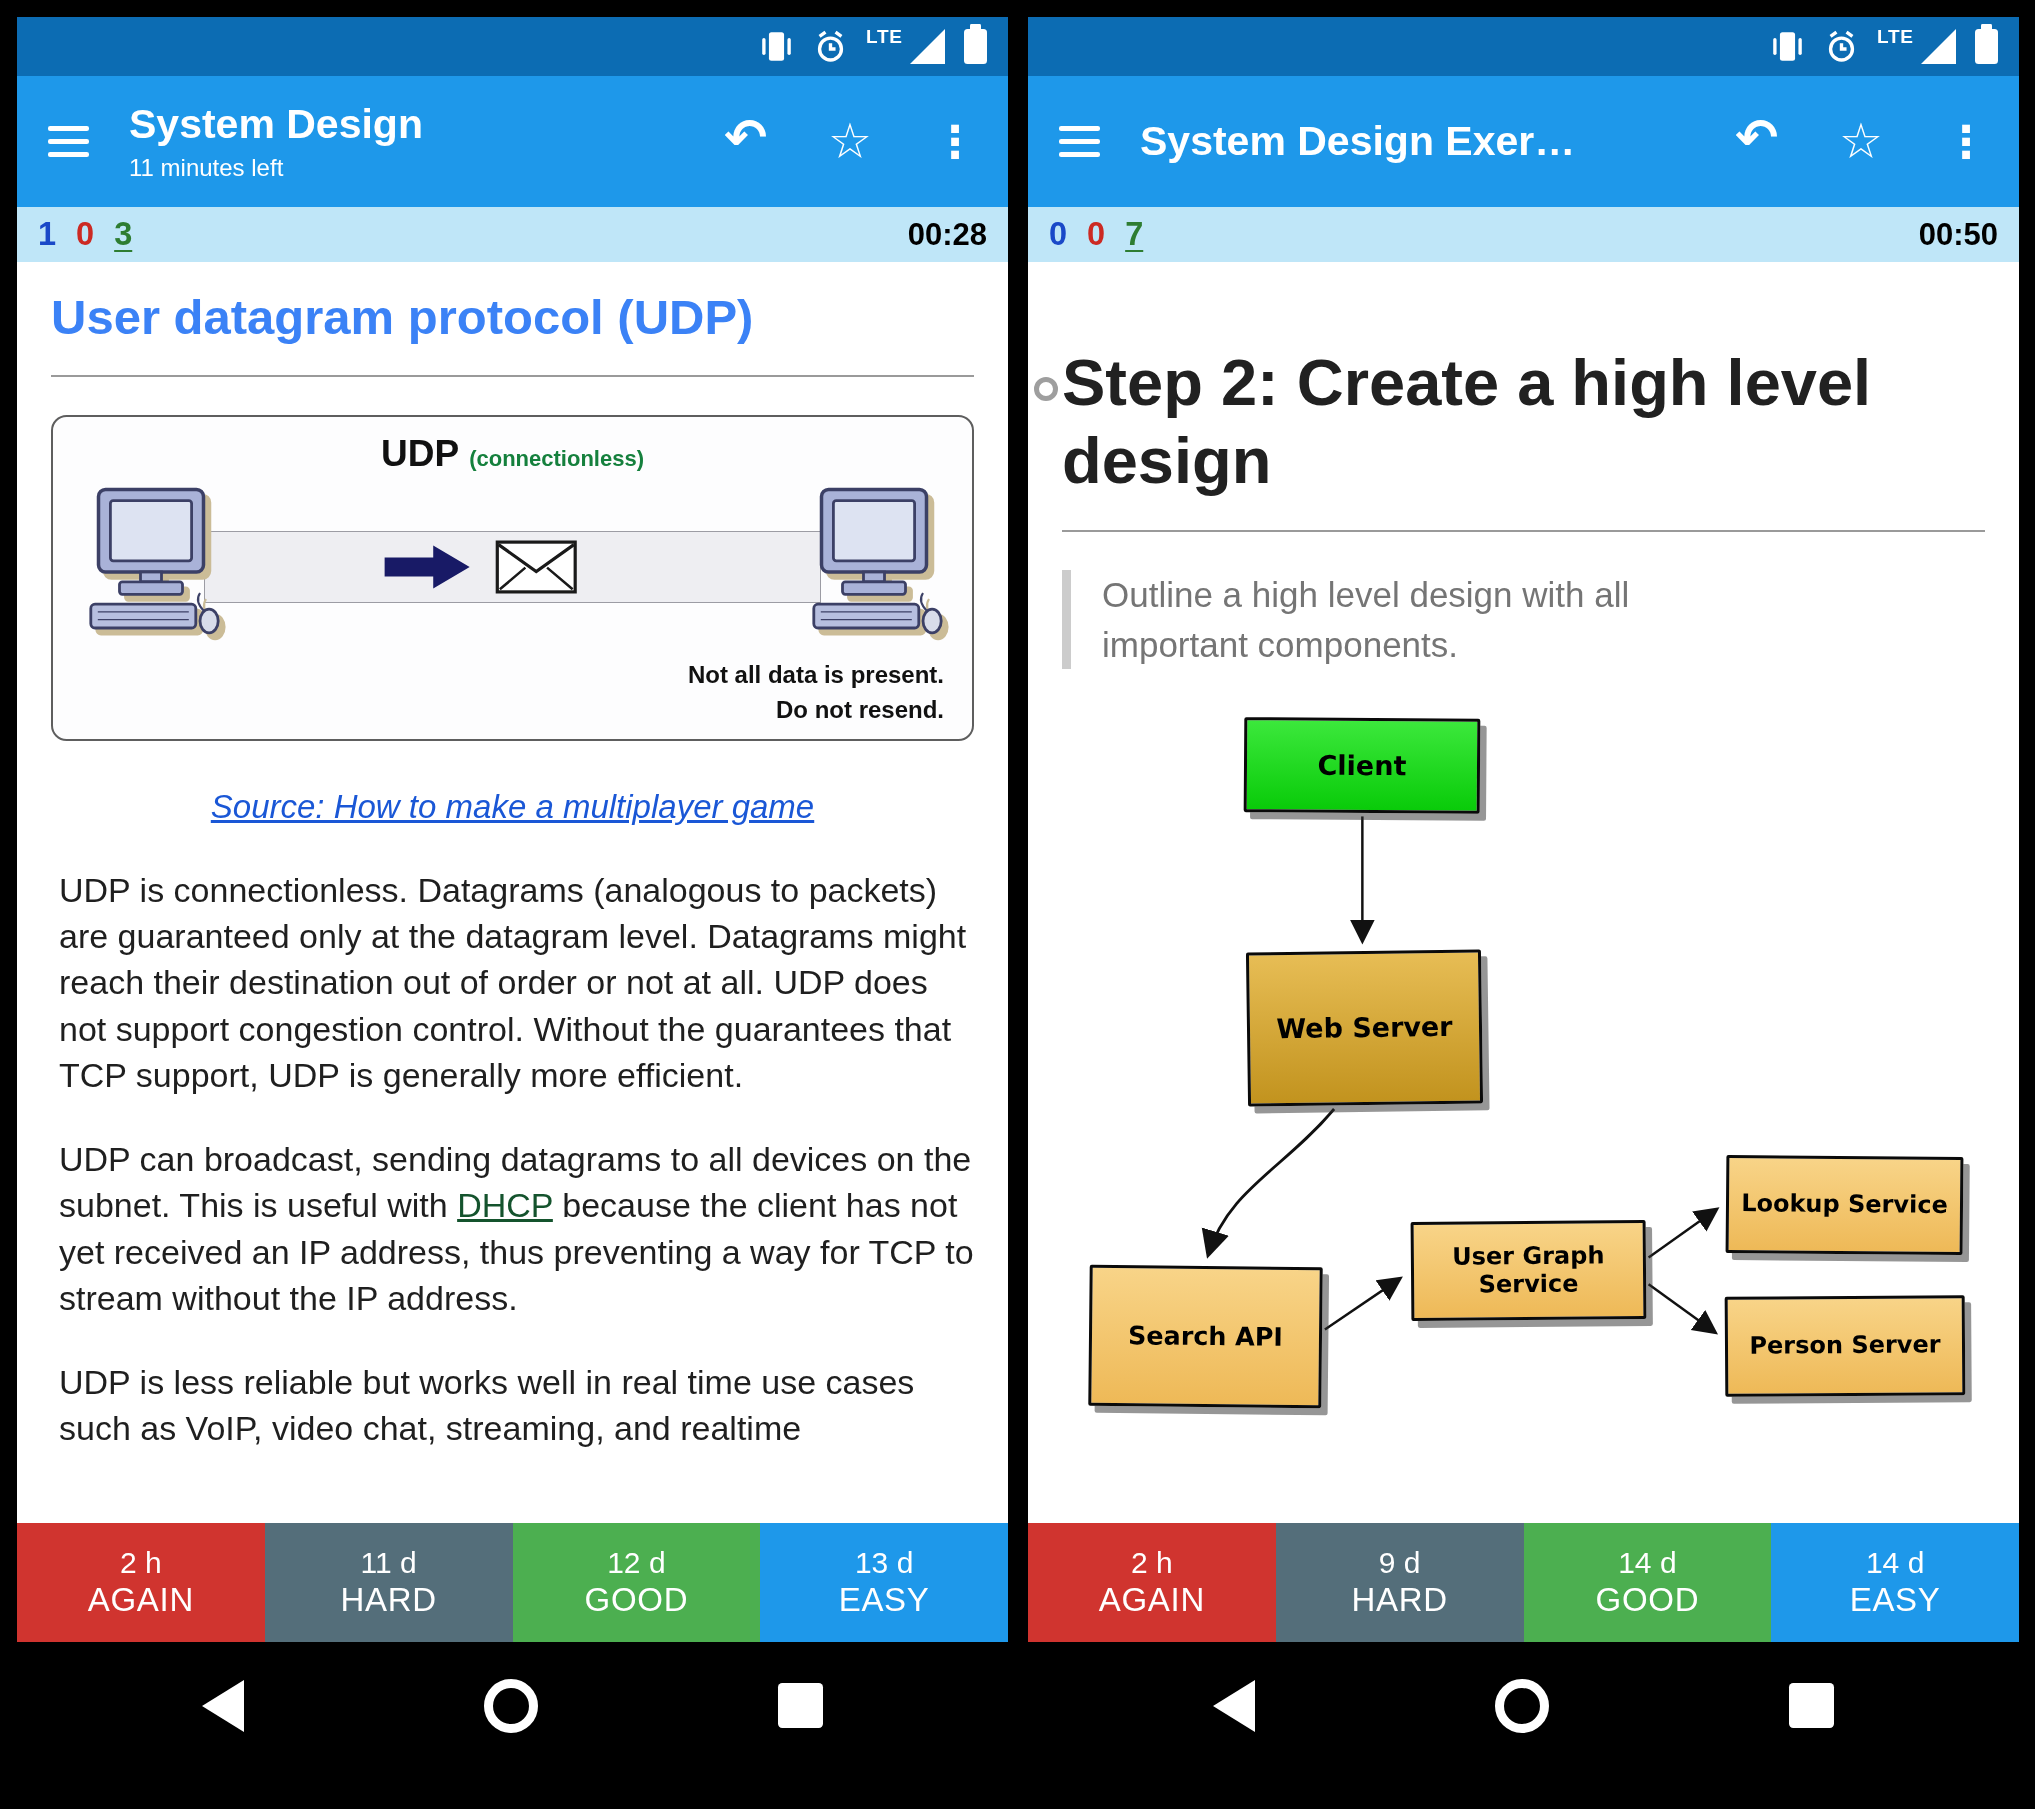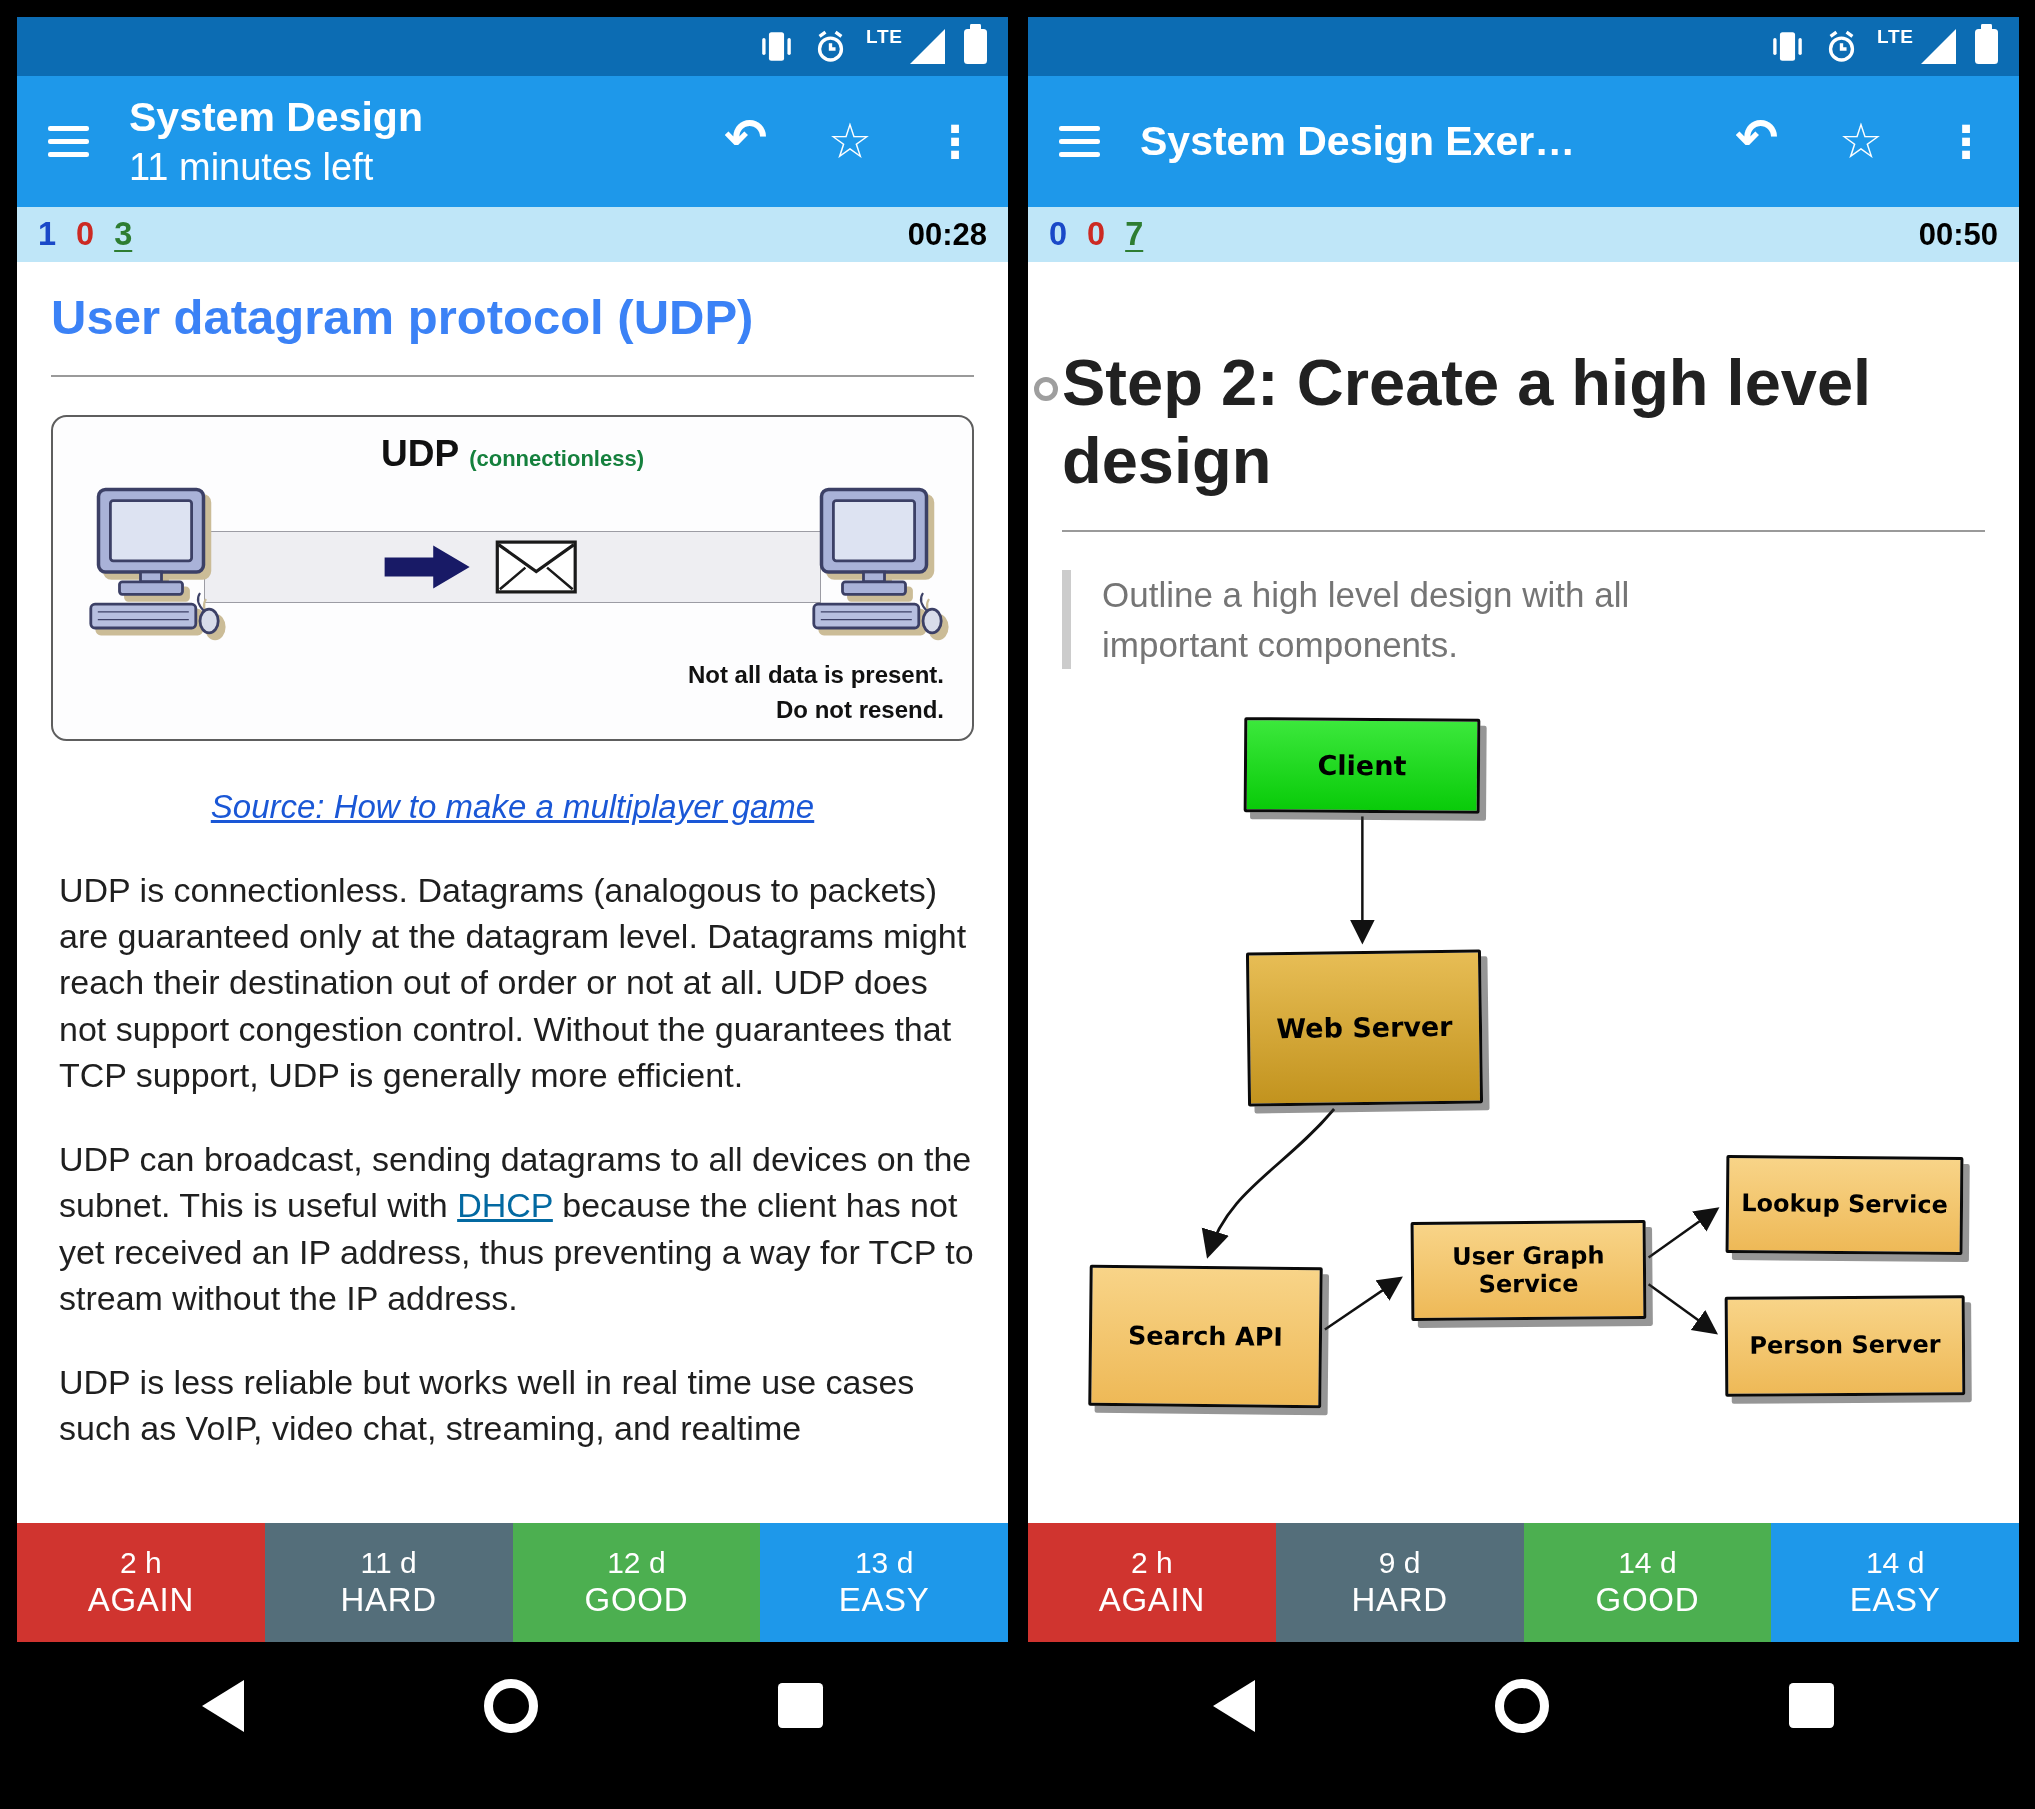--- a/index.html
+++ b/index.html
@@ -30,21 +30,21 @@
 
   
   .appbar {
     height:131px; background:#1e98ea; color:#fff; display:flex; align-items:center;
     padding:0 31px; flex:0 0 auto;
   }
   .hamburger { width:41px; display:flex; flex-direction:column; gap:7.8px; cursor:pointer; }
   .hamburger div { height:5px; background:#fff; border-radius:2.1px; }
   .appbar-titles { margin-left:40px; flex:1; min-width:0; }
   .appbar-title { font-size:41px; font-weight:bold; white-space:nowrap; overflow:hidden; }
-  .appbar-sub { font-size:38px; margin-top:5.7px; font-weight:400; }
+  .appbar-sub { font-size:24px; margin-top:5.7px; font-weight:400; }
   .appbar-actions { display:flex; align-items:center; gap:61px; margin-left:14px; }
   .glyph-icon { font-family:"DejaVu Sans", sans-serif; color:#fff; line-height:1; cursor:pointer; }
   .undo { font-size:51px; font-weight:bold; transform:translateY(-4.2px); }
   .star { font-size:49px; }
   .overflow { font-size:44px; font-weight:bold; }
 
   
   .counterbar {
     height:55px; background:#bfe6f8; display:flex; align-items:center;
     padding:0 21px; gap:20px; font-size:32.5px; font-weight:bold; flex:0 0 auto;
@@ -84,21 +84,21 @@
   .udp-note {
     position:absolute; right:28px; bottom:11.3px; text-align:right;
     font-weight:bold; font-size:24px; line-height:1.45; color:#111;
   }
 
   .source-link {
     display:block; text-align:center; margin:47px 0 41px; font-style:italic;
     text-decoration:underline; color:#1a57d6; font-size:33px; cursor:pointer;
   }
   .content p { font-size:34px; line-height:1.36; margin-bottom:38px; color:#1f1f1f;margin-left:8px; }
-  .inline-link { color:#0369a1; text-decoration:underline; cursor:pointer; }
+  .inline-link { color:#14532d; text-decoration:underline; cursor:pointer; }
 
   
   .step-title { font-size:65px; font-weight:bold; line-height:1.2; margin-top:82px; color:#212121; position:relative; }
   .link-anchor-icon {
     position:absolute; left:-28px; top:32.5px; width:24px; height:24px;
     border:5px solid #9e9e9e; border-radius:50%; display:inline-block;
   }
   .quote {
     border-left:9.2px solid #ccc; padding-left:31px; color:#757575;
     font-size:35px; line-height:1.42; max-width:636px; margin-top:7px;

